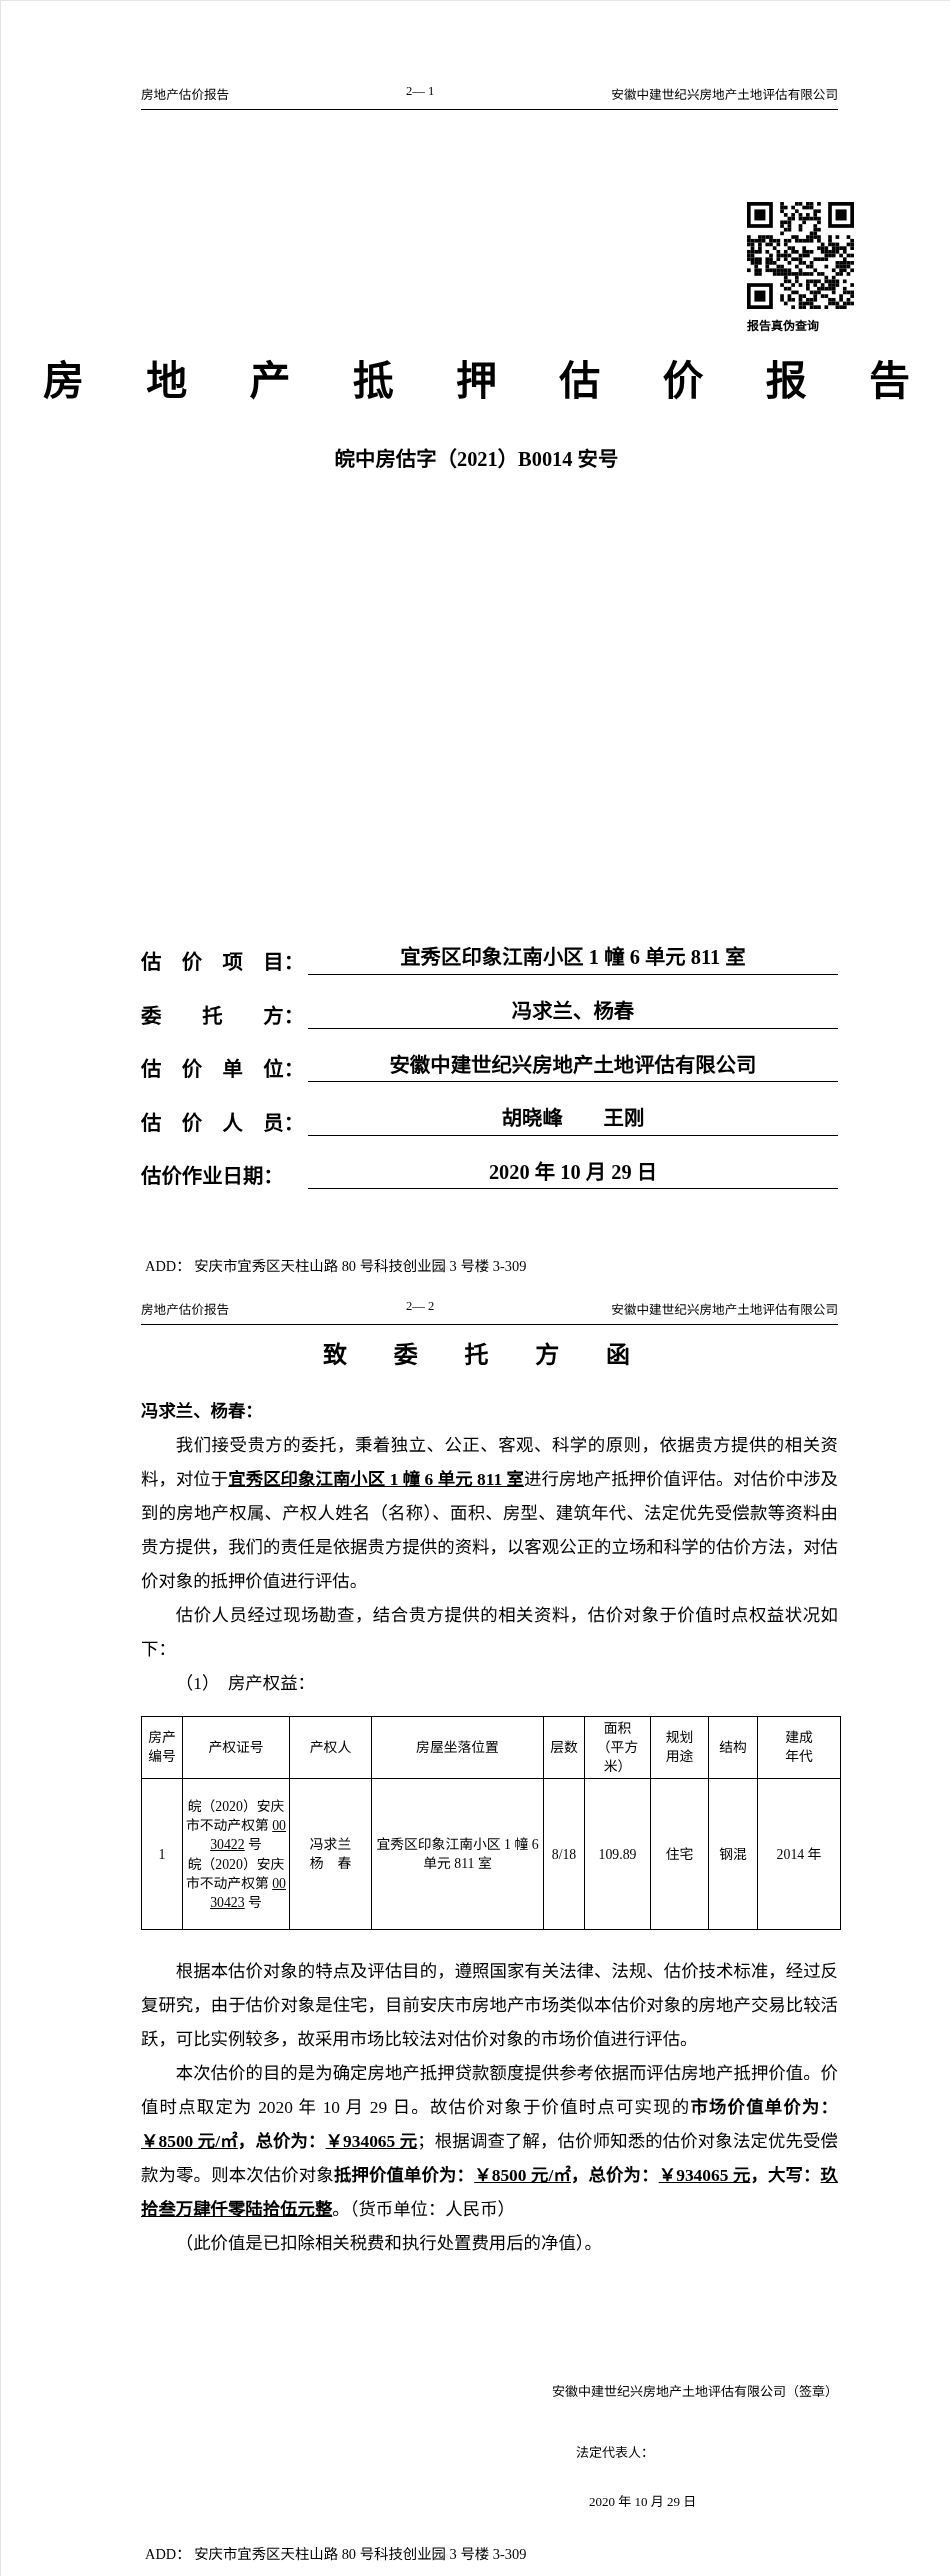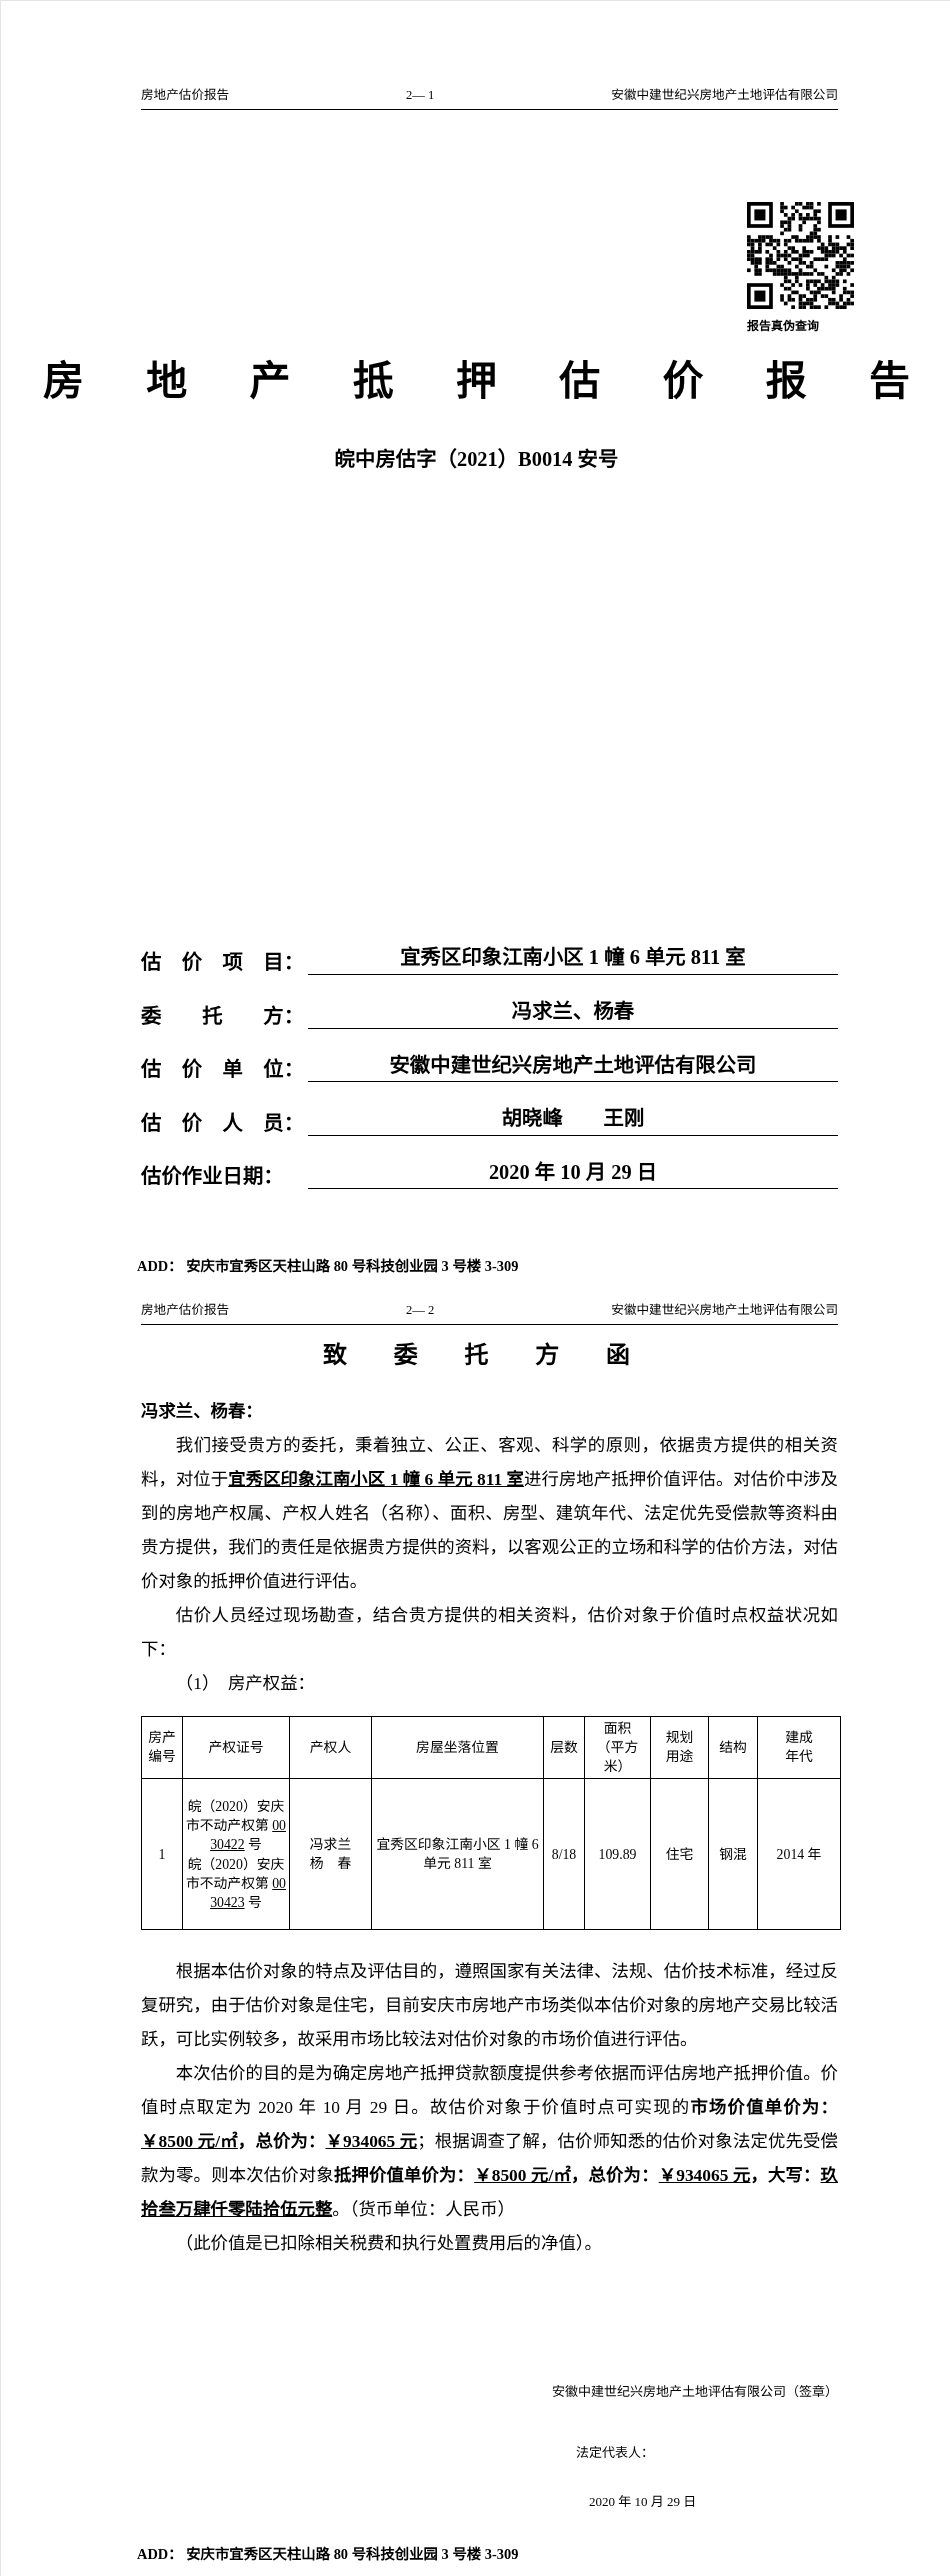--- a/index.html
+++ b/index.html
@@ -10,21 +10,21 @@
     color:#000;
   }
   .sheet { position:relative; width:951px; height:2576px; background:#fff; border:0.6px solid #e4e4e4; }
   .page { position:absolute; left:0; width:951px; height:1288px; background:#fff; }
   .page-1 { top:0; }
   .page-2 { top:1288px; }
 
   
   .running-header {
     position:absolute; left:140px; right:114px;
-    display:flex; justify-content:space-between; align-items:flex-end;
+    display:flex; justify-content:space-between; 
     font-size:12.6px; padding-bottom:6px; border-bottom:1.2px solid #000;
   }
   .page-1 .running-header { top:83px; }
   .page-2 .running-header { top:9.6px; }
 
   
   .qr-block { position:absolute; top:201px; right:98px; width:107px; text-align:left; }
   .qr-block svg { display:block; background:#fff; }
   .qr-caption { margin-top:7.2px; font-size:12px; font-weight:bold; white-space:nowrap; }
 
@@ -40,21 +40,21 @@
   }
   .cover-fields { position:absolute; top:936px; left:140px; right:114px; }
   .field-row { display:flex; align-items:flex-end; height:38px; margin-bottom:15.6px; font-size:20.4px; font-weight:bold; }
   .field-label { width:167px; white-space:pre; flex:none;margin-top:32px; }
   .field-value {
     flex:1; text-align:center; border-bottom:1.8px solid #000;
     padding-bottom:3.6px; white-space:pre;
   }
 
   
-  .page-footer { position:absolute; top:1253px; left:136px; font-size:14.4px; font-weight:bold; white-space:pre; }
+  .page-footer { position:absolute; top:1253px; left:144px; font-size:14.4px; font-weight:normal; white-space:pre; }
 
   
   .letter-title {
     position:absolute; top:46px; left:0; width:100%;
     text-align:center; font-size:24px; font-weight:bold;
     letter-spacing:20.4px; padding-left:20.4px; white-space:pre;
   }
   .letter-body {
     position:absolute; top:105px; left:140px; width:697px;
     font-size:17.4px; line-height:34px; text-align:justify;

